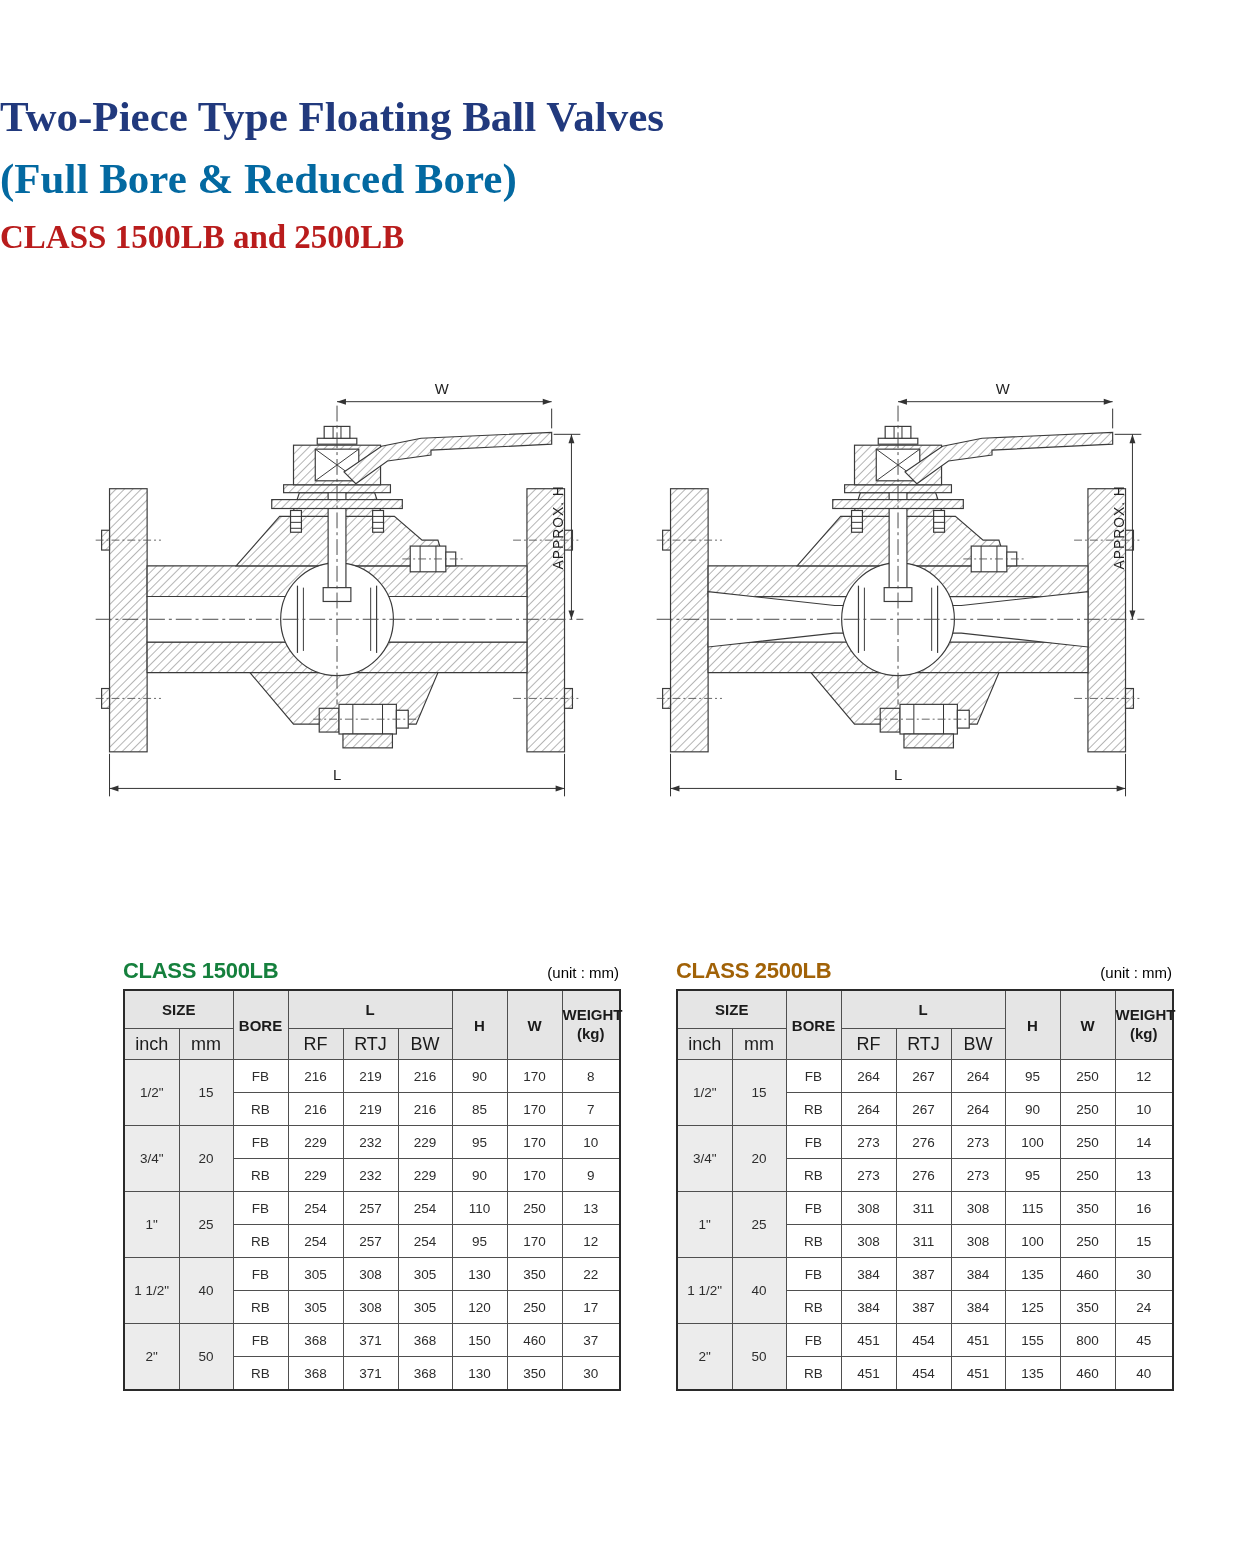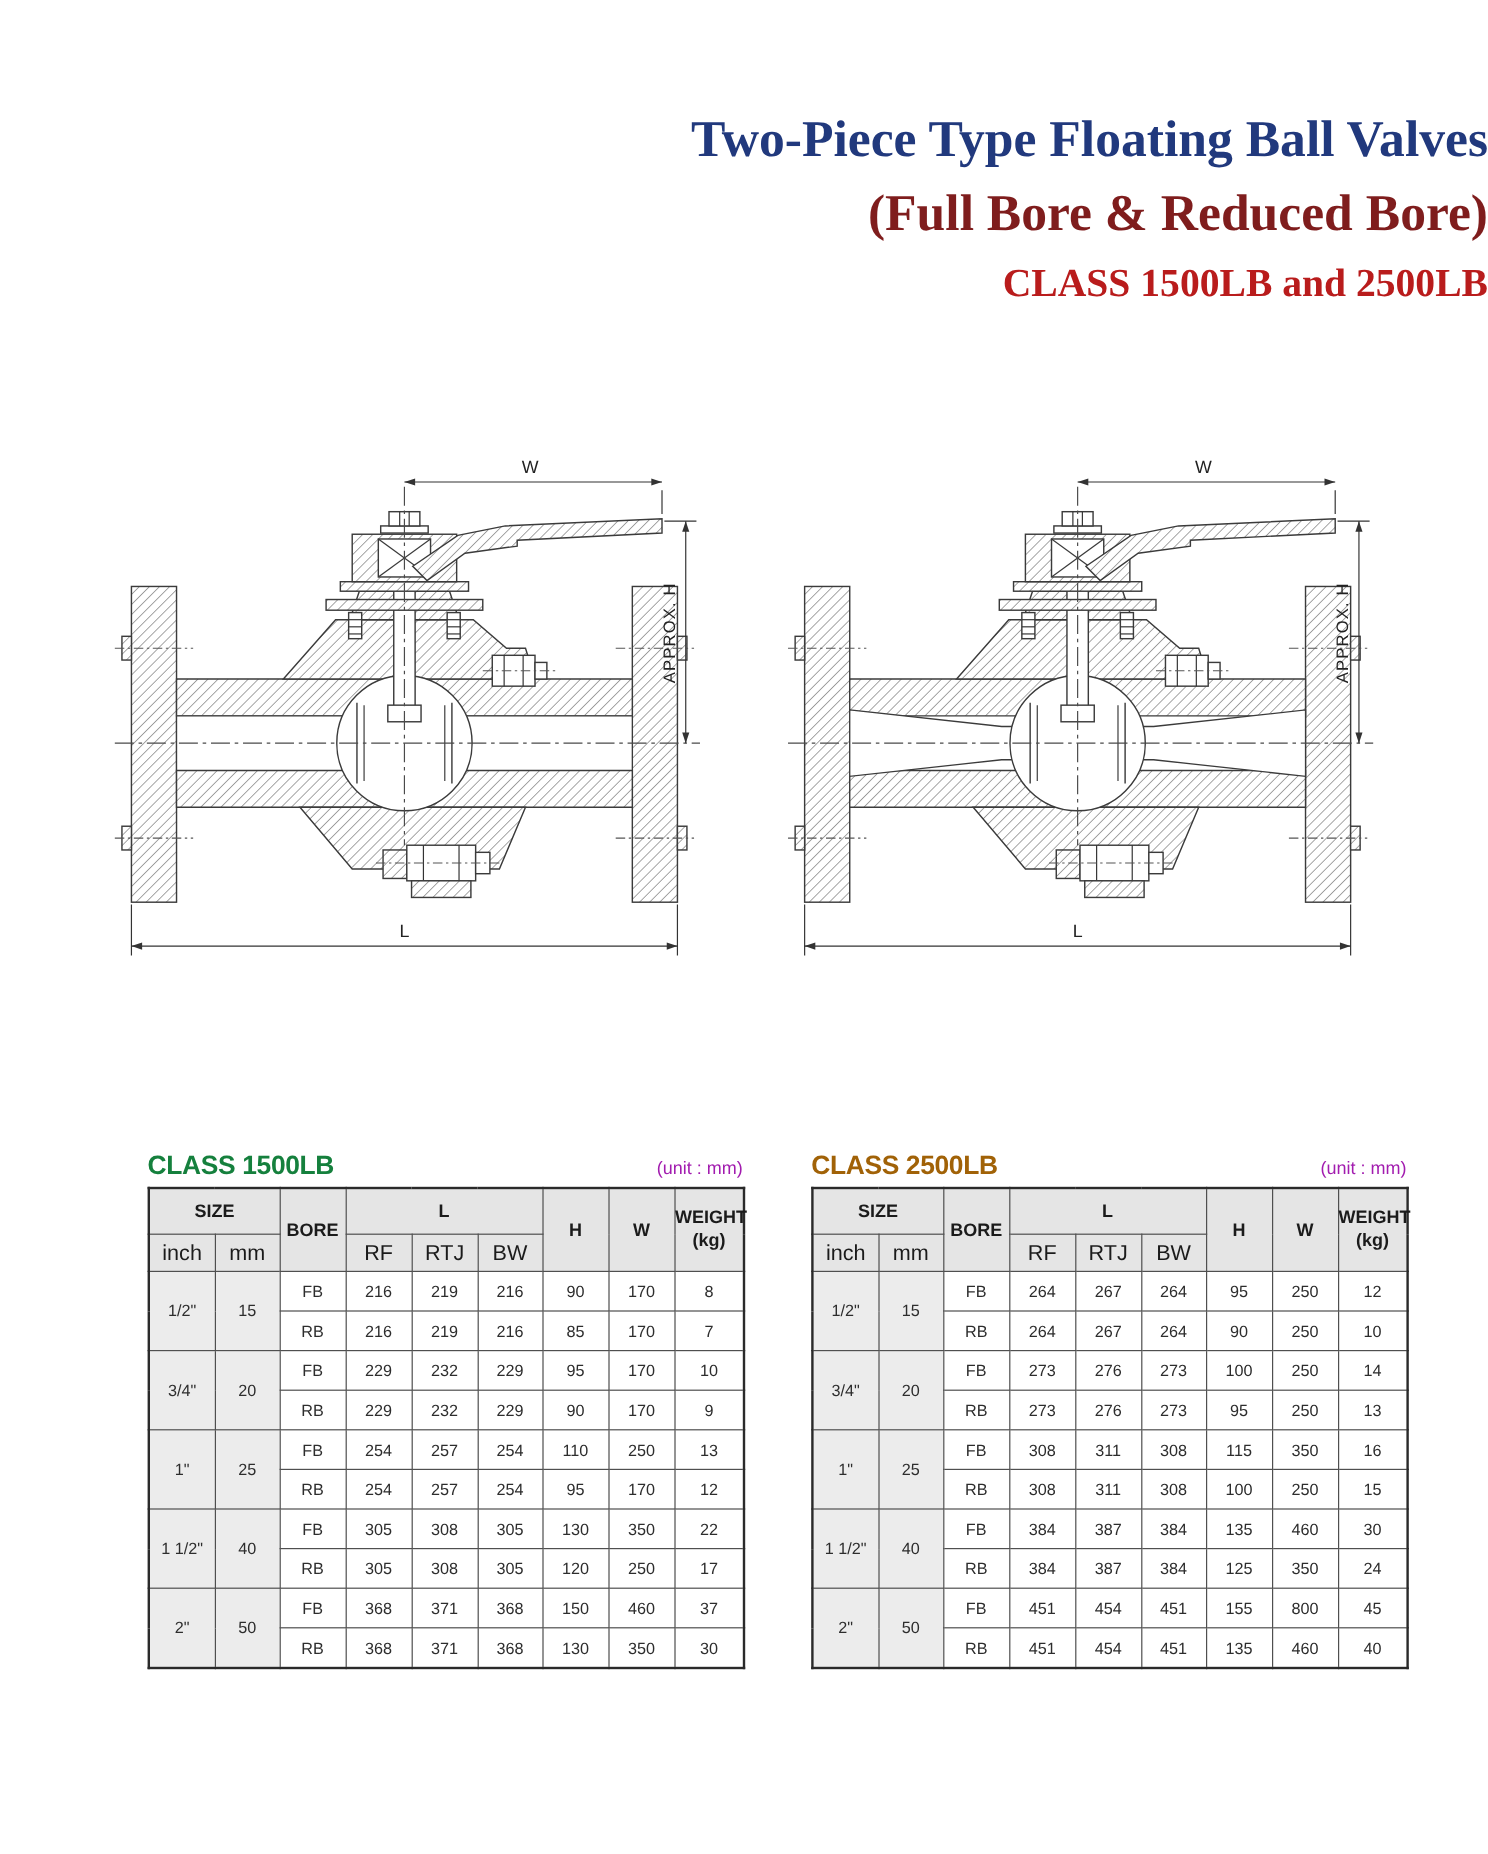--- a/index.html
+++ b/index.html
@@ -1,48 +1,48 @@
 <!DOCTYPE html>
 <html><head>
 <meta charset="utf-8">
 <style>
   html,body{margin:0;padding:0;background:#ffffff;}
   .page{position:relative;width:1240px;height:1545px;background:#fff;overflow:hidden;
         font-family:"Liberation Sans",sans-serif;}
   
-  .title-block{position:absolute;top:86px;left:0;width:100%;text-align:right;}
+  .title-block{position:absolute;top:86px;left:0;width:100%;text-align:left;}
   .title-line{font-family:"Liberation Serif",serif;font-weight:bold;font-size:43px;line-height:1.45;}
   .subtitle{font-family:"Liberation Serif",serif;font-weight:bold;font-size:33px;margin-top:8px;}
   
   .drawings{position:absolute;top:372px;left:0;width:100%;display:flex;justify-content:center;gap:56px;}
   .valve-fig{width:505px;height:455px;}
   
   .tables-row{position:absolute;top:958px;left:123px;display:flex;gap:57px;}
   .vtable-block{width:496px;}
   .tcap{display:flex;justify-content:space-between;align-items:baseline;margin-bottom:7px;height:24px;}
   .tcap-title{font-size:22px;font-weight:bold;letter-spacing:-0.3px;}
-  .tcap-unit{font-size:15px;color:#a21caf;}
+  .tcap-unit{font-size:15px;color:#000000;}
   table.spec{border-collapse:collapse;table-layout:fixed;width:496px;border:2px solid #2a2a2a;}
   table.spec th,table.spec td{border:1px solid #4f4f4f;text-align:center;vertical-align:middle;padding:0;}
   table.spec th{background:#e5e5e5;color:#1b1b1b;}
   table.spec thead tr:first-child th{height:37px;font-size:15px;font-weight:bold;}
   table.spec thead tr.h2 th{height:30px;font-size:18px;font-weight:normal;}
   table.spec th.wt{font-size:13px;font-weight:bold;line-height:1.25;}
   table.spec th.wt .wu{font-weight:bold;}
   table.spec tbody td{height:32px;font-size:13.5px;color:#2d2d2d;background:#fff;}
   table.spec tbody td.size{background:#ececec;}
 </style>
 </head>
 <body>
 
 <div class="page">
 
   <div class="title-block">
     <div class="title-line" style="color: rgb(33, 57, 125);">Two-Piece Type Floating Ball Valves</div>
-    <div class="title-line" style="color: #7f1d1d; padding-left: 27px;">(Full Bore &amp; Reduced Bore)</div>
+    <div class="title-line" style="color: #0369a1;">(Full Bore &amp; Reduced Bore)</div>
     <div class="subtitle" style="color: #b91c1c;">CLASS 1500LB and 2500LB</div>
   </div>
 
   <div class="drawings">
     <div class="valve-fig" id="fig-left">
 <svg viewBox="0 0 505 460" width="505" height="455">
  <defs>
   <pattern id="hatchA" width="6" height="6" patternUnits="userSpaceOnUse" patternTransform="rotate(45)">
     <rect width="6" height="6" fill="#fff"></rect>
     <line x1="0" y1="0" x2="0" y2="6" stroke="#767676" stroke-width="1.1"></line>

